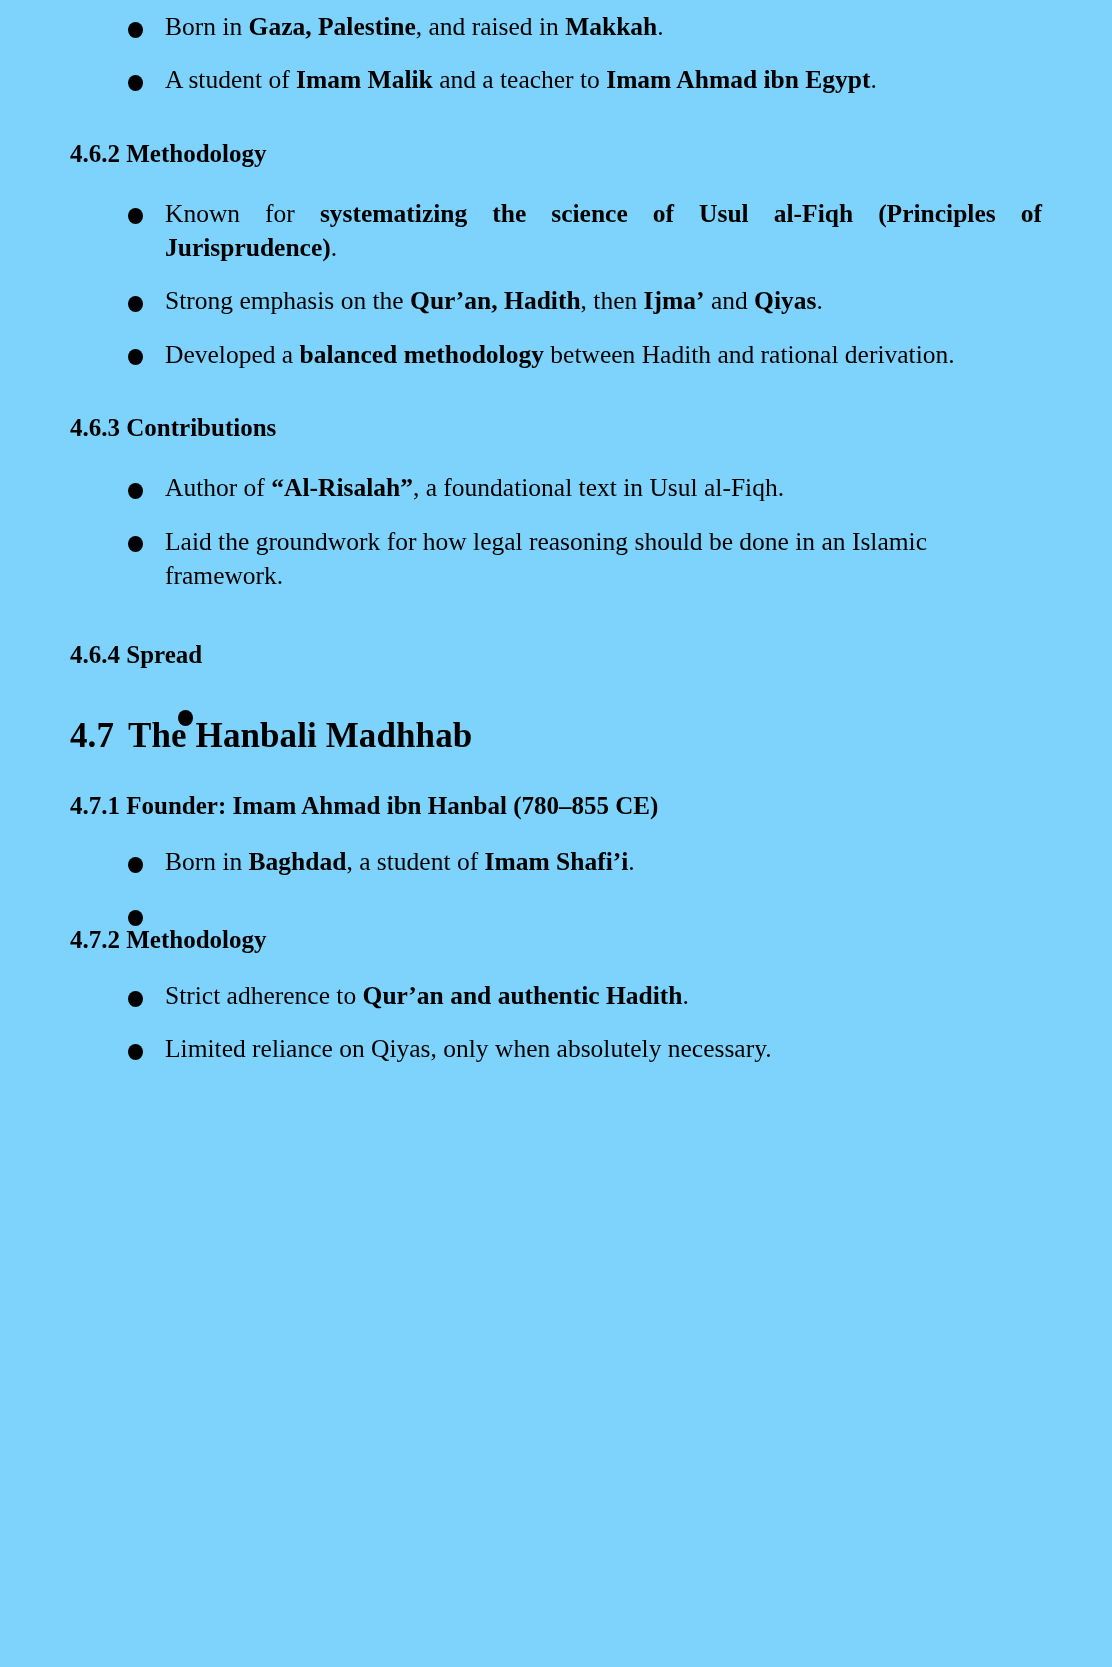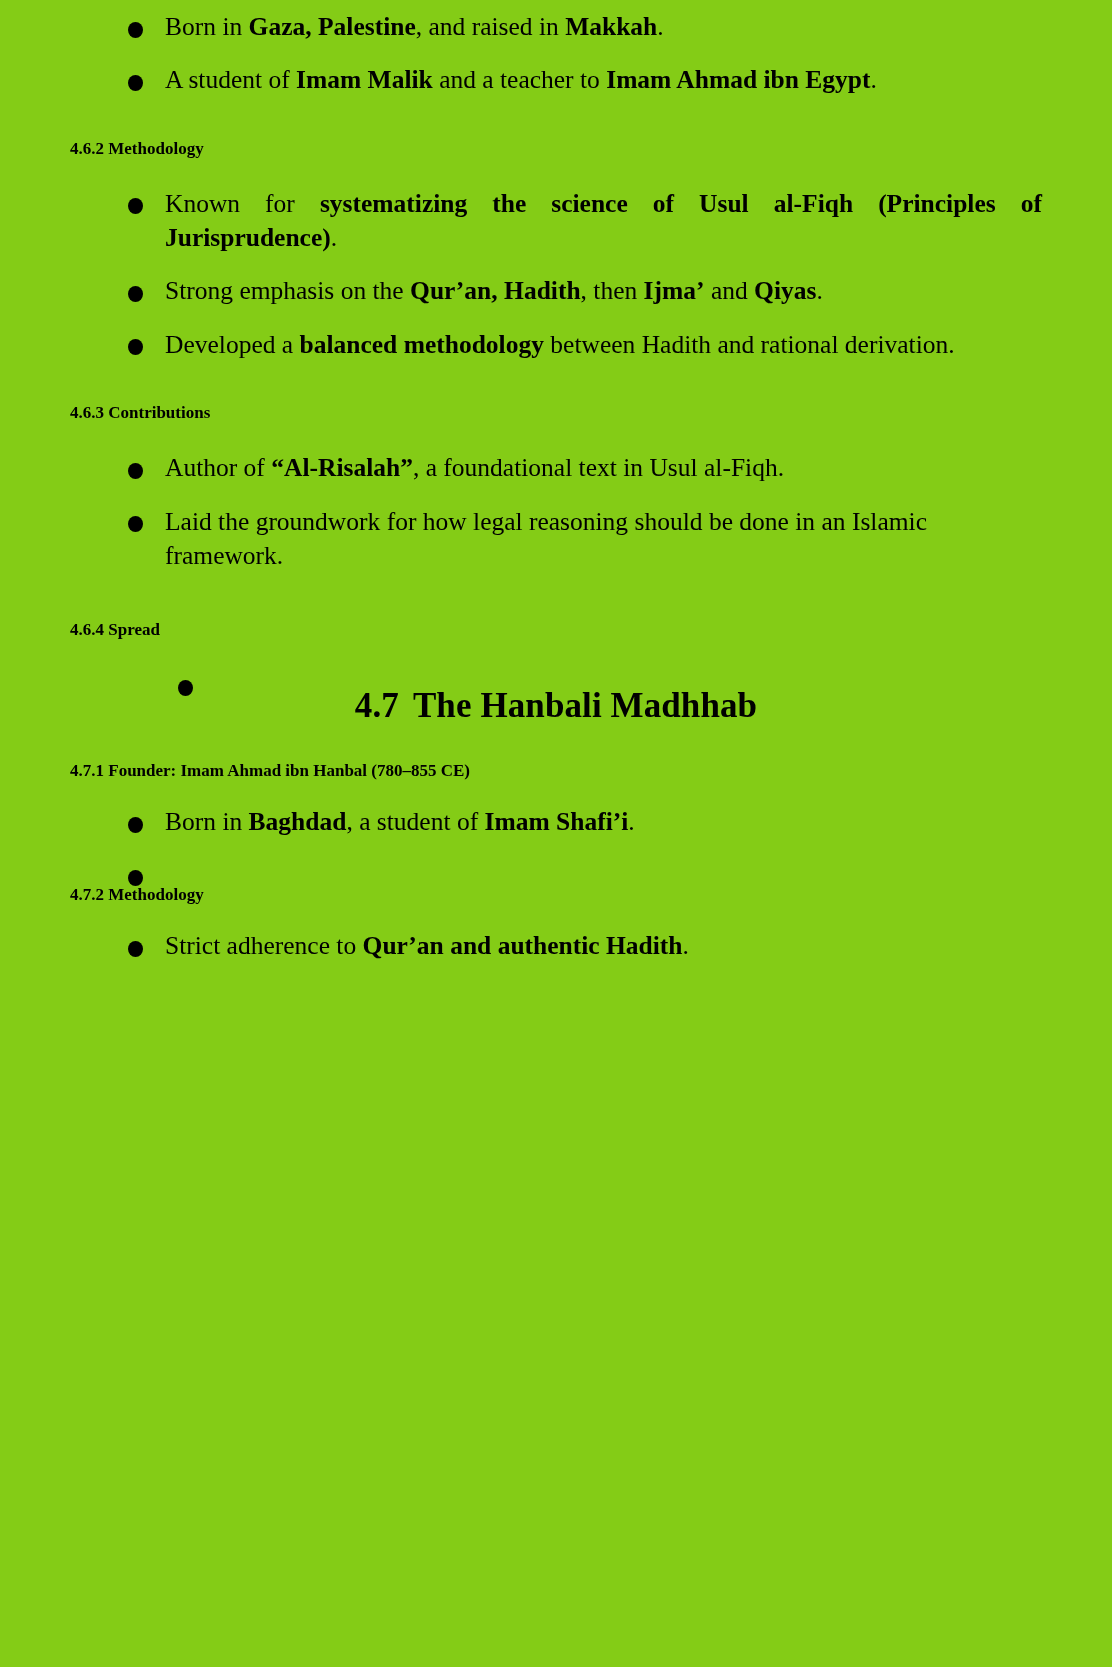--- a/index.html
+++ b/index.html
@@ -11,46 +11,45 @@
     width: 1112px;
     height: 1667px;
     font-family: "Liberation Serif", "DejaVu Serif", serif;
     color: #000000;
     overflow: hidden;
   }
   .page {
     position: relative;
     width: 1112px;
     height: 1667px;
-    background: #84cc16;
+    background: #7dd3fc;
     box-sizing: border-box;
     padding: 0 0 0 0;
   }
   .content {
     position: absolute;
     left: 70px;
     top: 0px;
     width: 972px;
   }
 
   
   h1.sec-title {
     font-size: 35px;
     font-weight: bold;
     margin: 44px 0 0 0;
     padding: 0;
     line-height: 1.25;
     letter-spacing: 0.1px;
-    text-align: center;
   }
   h1.sec-title .num {
     margin-right: 14px;
   }
   h2.subsec-title {
-    font-size: 17px;
+    font-size: 25px;
     font-weight: bold;
     margin: 40px 0 0 0;
     padding: 0;
     line-height: 1.25;
   }
 
   
   ul.bullets {
     list-style: none;
     margin: 0;
@@ -167,17 +166,20 @@
         </li>
       </ul>
     </div>
 
     <h2 class="subsec-title" style="margin-top:44px;">4.7.2 Methodology</h2>
     <div class="list-block tight">
       <ul class="bullets">
         <li class="flush">
           <span class="dot"></span><span><span>Strict adherence to </span><b>Qur’an and authentic Hadith</b><span>.</span></span>
         </li>
+        <li class="flush">
+          <span class="dot"></span><span><span>Limited reliance on Qiyas, only when absolutely necessary.</span></span>
+        </li>
       </ul>
     </div>
 
   </div>
 </div>
 
 </body></html>

